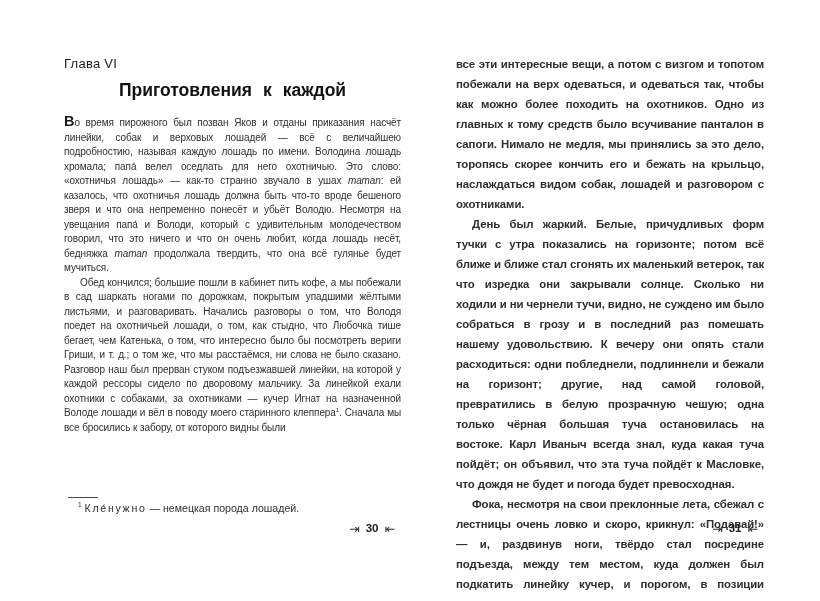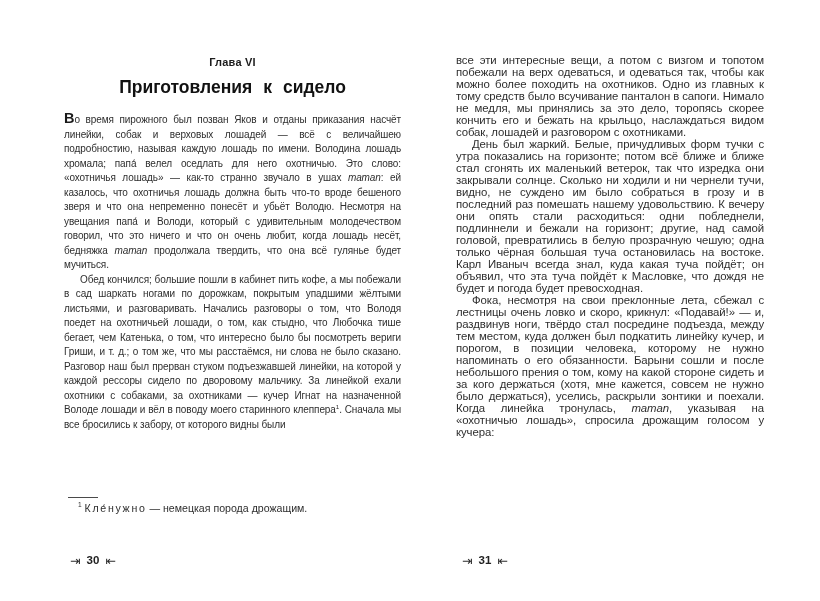--- a/index.html
+++ b/index.html
@@ -4,65 +4,65 @@
 <style>
   * { margin:0; padding:0; box-sizing:border-box; }
   html,body { width:820px; height:601px; background:#ffffff; overflow:hidden;
               font-family:"Liberation Sans","DejaVu Sans",sans-serif; }
   .spread { position:relative; width:820px; height:601px; background:#ffffff; }
 
   
   .page-left  { position:absolute; left:64px;  top:56px; width:337px; }
   .page-right { position:absolute; left:456px; top:54px; width:308px; }
 
-  .chapter { font-size:11px; font-weight:700; text-align:center;
+  .chapter { font-size:13px; font-weight:400; 
              color:#1c1c1c; margin:0 0 9px 0; letter-spacing:0.02em; }
   .title   { font-size:17.5px; font-weight:700; text-align:center;
              color:#111; margin:0 0 13px 0; word-spacing:0.35em; }
 
   .body { color:#2e2e2e; text-align:justify; hyphens:auto; -webkit-hyphens:auto; }
   .page-left  .body { font-size:10px; line-height:14.5px; letter-spacing:-0.1px; }
-  .page-right .body { font-size:11.4px; line-height:12px; letter-spacing:-0.1px; }
+  .page-right .body { font-size:11.4px; line-height:20px; letter-spacing:-0.1px;font-weight:bold; }
 
   .p-first::first-letter { font-size:1.45em; font-weight:700; color:#1a1a1a; }
   .indent   { text-indent:16px; }
   .dialogue { text-indent:20px; }
 
   .it  { font-style:italic; }
   .sup { font-size:0.62em; vertical-align:super; line-height:0; }
   .lsp { letter-spacing:0.16em; }
 
   
   .footnote-block { position:absolute; left:64px; top:497px; width:337px; }
   .fn-rule { width:30px; border-top:1px solid #4a4a4a; margin:0 0 4px 4px; }
   .fn-text { font-size:10.6px; line-height:13px; color:#2e2e2e; text-indent:14px; }
 
   
-  .pagenum { position:absolute; top:552px; text-align:left;
+  .pagenum { position:absolute; top:520px; text-align:right;
              font-size:11.5px; font-weight:700; color:#222; }
   .pagenum.pl { left:64px;  width:337px; }
   .pagenum.pr { left:456px; width:308px; }
   .orn { font-weight:400; font-size:12.5px; color:#2a2a2a; margin:0 6px;
          position:relative; top:0.5px; }
 </style>
 </head>
 <body>
 
 <div class="spread">
 
   <section class="page-left">
     <h2 class="chapter">Глава VI</h2>
-    <h1 class="title">Приготовления к сидело</h1>
+    <h1 class="title">Приготовления к каждой</h1>
     <p class="body p-first"><span>Во время пирожного был позван Яков и отданы приказания насчёт линейки, собак и верховых лошадей — всё с величайшею подробностию, называя каждую лошадь по имени. Володина лошадь хромала; папа́ велел оседлать для него охотничью. Это слово: «охотничья лошадь» — как-то странно звучало в ушах </span><span class="it">maman</span><span>: ей казалось, что охотничья лошадь должна быть что-то вроде бешеного зверя и что она непременно понесёт и убьёт Володю. Несмотря на увещания папа́ и Володи, который с удивительным молодечеством говорил, что это ничего и что он очень любит, когда лошадь несёт, бедняжка </span><span class="it">maman</span><span> продолжала твердить, что она всё гулянье будет мучиться.</span></p>
     <p class="body indent"><span>Обед кончился; большие пошли в кабинет пить кофе, а мы побежали в сад шаркать ногами по дорожкам, покрытым упадшими жёлтыми листьями, и разговаривать. Начались разговоры о том, что Володя поедет на охотничьей лошади, о том, как стыдно, что Любочка тише бегает, чем Катенька, о том, что интересно было бы посмотреть вериги Гриши, и т. д.; о том же, что мы расстаёмся, ни слова не было сказано. Разговор наш был прерван стуком подъезжавшей линейки, на которой у каждой рессоры сидело по дворовому мальчику. За линейкой ехали охотники с собаками, за охотниками — кучер Игнат на назначенной Володе лошади и вёл в поводу моего старинного клеппера</span><span class="sup">1</span><span>. Сначала мы все бросились к забору, от которого видны были</span></p>
   </section>
 
   <div class="footnote-block">
     <div class="fn-rule"></div>
-    <p class="fn-text"><span class="sup">1</span><span> </span><span class="lsp">Кле́нужно</span><span> — немецкая порода дрожащим.</span></p>
+    <p class="fn-text"><span class="sup">1</span><span> </span><span class="lsp">Кле́нужно</span><span> — немецкая порода лошадей.</span></p>
   </div>
 
   <div class="pagenum pl">
     <span class="orn">⇥</span><span class="num">30</span><span class="orn">⇤</span>
   </div>
 
   <section class="page-right">
     <p class="body"><span>все эти интересные вещи, а потом с визгом и топотом побежали на верх одеваться, и одеваться так, чтобы как можно более походить на охотников. Одно из главных к тому средств было всучивание панталон в сапоги. Нимало не медля, мы принялись за это дело, торопясь скорее кончить его и бежать на крыльцо, наслаждаться видом собак, лошадей и разговором с охотниками.</span></p>
     <p class="body indent"><span>День был жаркий. Белые, причудливых форм тучки с утра показались на горизонте; потом всё ближе и ближе стал сгонять их маленький ветерок, так что изредка они закрывали солнце. Сколько ни ходили и ни чернели тучи, видно, не суждено им было собраться в грозу и в последний раз помешать нашему удовольствию. К вечеру они опять стали расходиться: одни побледнели, подлиннели и бежали на горизонт; другие, над самой головой, превратились в белую прозрачную чешую; одна только чёрная большая туча остановилась на востоке. Карл Иваныч всегда знал, куда какая туча пойдёт; он объявил, что эта туча пойдёт к Масловке, что дождя не будет и погода будет превосходная.</span></p>
     <p class="body indent"><span>Фока, несмотря на свои преклонные лета, сбежал с лестницы очень ловко и скоро, крикнул: «Подавай!» — и, раздвинув ноги, твёрдо стал посредине подъезда, между тем местом, куда должен был подкатить линейку кучер, и порогом, в позиции человека, которому не нужно напоминать о его обязанности. Барыни сошли и после небольшого прения о том, кому на какой стороне сидеть и за кого держаться (хотя, мне кажется, совсем не нужно было держаться), уселись, раскрыли зонтики и поехали. Когда линейка тронулась, </span><span class="it">maman</span><span>, указывая на «охотничью лошадь», спросила дрожащим голосом у кучера:</span></p>

